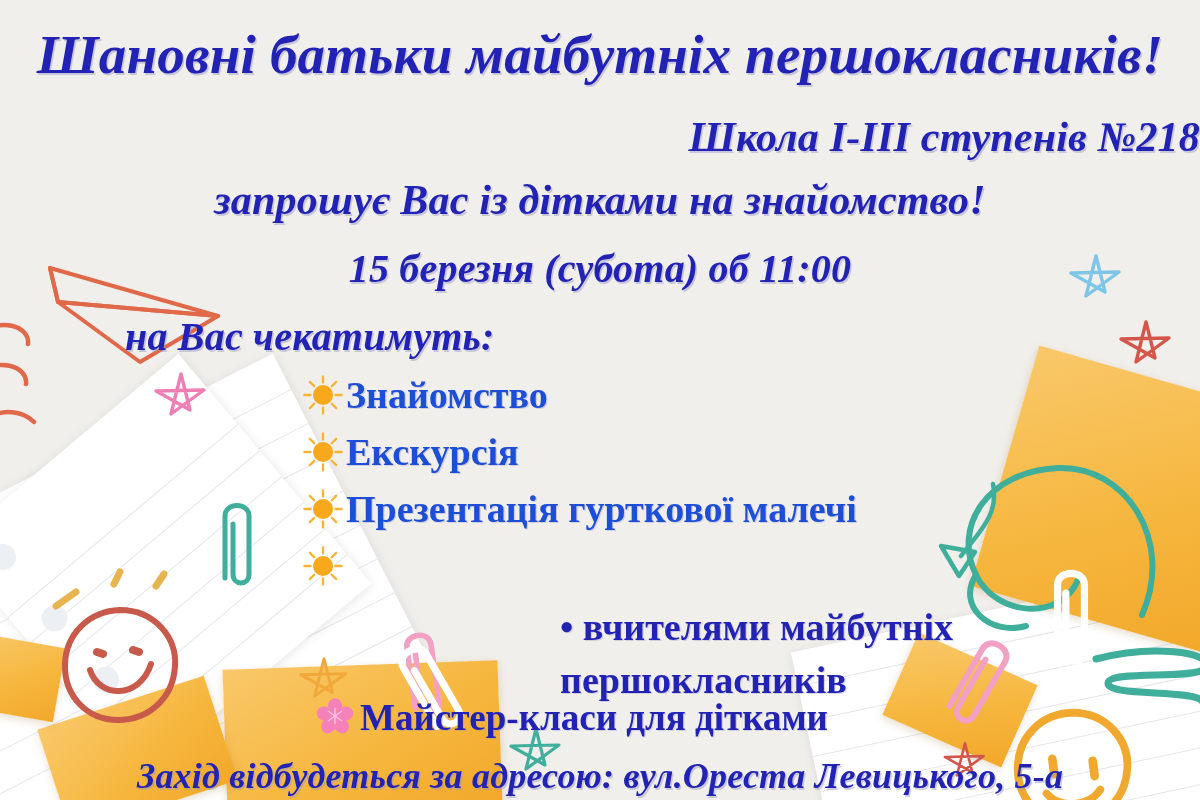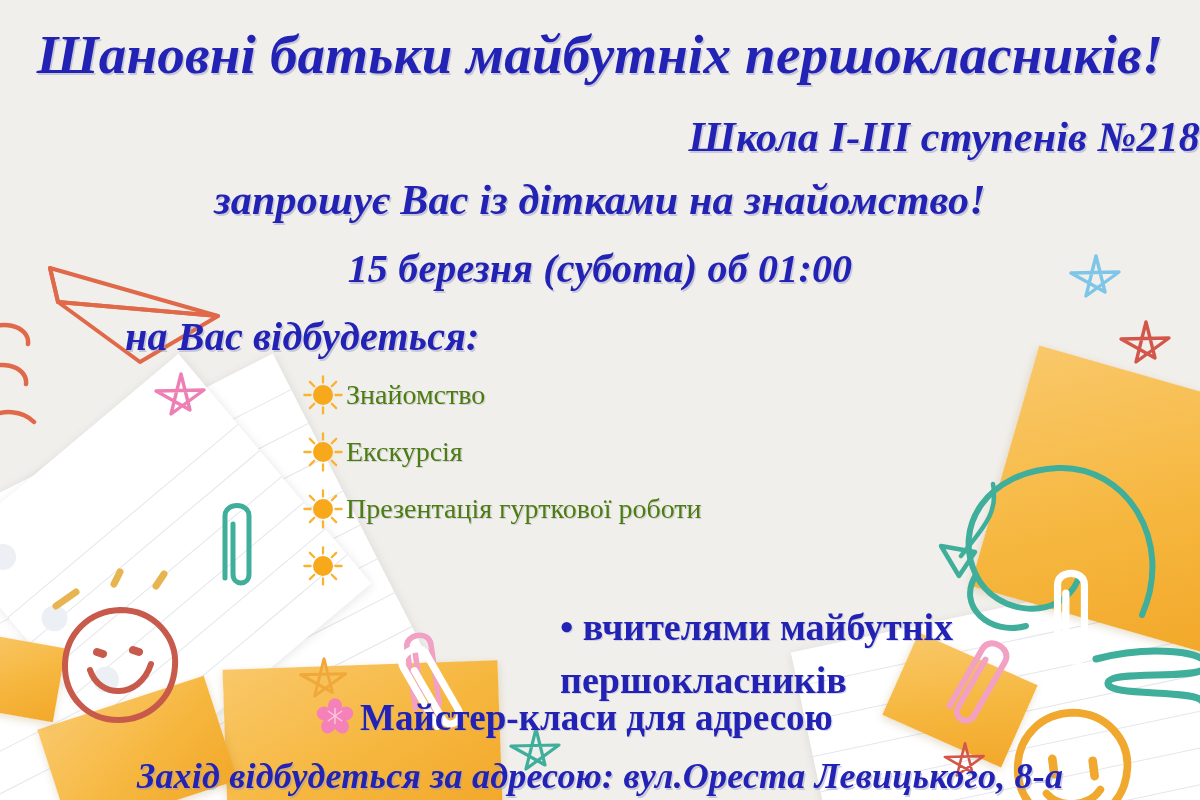--- a/index.html
+++ b/index.html
@@ -127,25 +127,25 @@
   }
   .bullet-row .bmark {
     flex: 0 0 auto;
     width: 46px;
     height: 46px;
     display: flex;
     align-items: center;
     justify-content: center;
   }
   .bullet-row .btxt {
-    font-size: 28px;
+    font-size: 38px;
     line-height: 46px;
-    font-weight: 400;
+    font-weight: 700;
     font-style: normal;
-    color: #4d7c0f;
+    color: #1d4ed8;
     white-space: nowrap;
     text-shadow: 1.2px 1.2px 0 rgba(150,150,190,0.35);
   }
   .subline {
     position: absolute;
     white-space: nowrap;
     font-size: 38px;
     line-height: 46px;
     font-weight: 700;
     color: #2222b4;
@@ -366,22 +366,22 @@
       <path d="M86 58 L88 74" stroke-width="9"></path>
       <path d="M38 92 C 52 108, 82 106, 94 88"></path>
     </svg>
   </div>
 
   <div id="content">
 
     <div class="line headline">Шановні батьки майбутніх першокласників!</div>
     <div class="line school">Школа I-III ступенів №218</div>
     <div class="line invite">запрошує Вас із дітками на знайомство!</div>
-    <div class="line datetime">15 березня (субота) об 01:00</div>
-    <div class="line awaits">на Вас відбудеться:</div>
+    <div class="line datetime">15 березня (субота) об 11:00</div>
+    <div class="line awaits">на Вас чекатимуть:</div>
 
     <div class="bullets">
 
       <div class="bullet-row">
         <span class="bmark">
           <svg class="sun" viewBox="0 0 44 44" fill="none">
             <circle cx="22" cy="22" r="10.5" fill="#f7a81b"></circle>
             <g stroke="#f8b331" stroke-width="2.4" stroke-linecap="round">
               <path d="M22 2.5 L22 9"></path>
                 <path d="M22 35 L22 41.5"></path>
@@ -425,21 +425,21 @@
                 <path d="M22 35 L22 41.5"></path>
               <path d="M2.5 22 L9 22"></path>
                 <path d="M35 22 L41.5 22"></path>
               <path d="M8.2 8.2 L12.8 12.8"></path>
                 <path d="M31.2 31.2 L35.8 35.8"></path>
               <path d="M35.8 8.2 L31.2 12.8"></path>
                 <path d="M12.8 31.2 L8.2 35.8"></path>
             </g>
           </svg>
         </span>
-        <span class="btxt">Презентація гурткової роботи</span>
+        <span class="btxt">Презентація гурткової малечі</span>
       </div>
 
       <div class="bullet-row">
         <span class="bmark">
           <svg class="sun" viewBox="0 0 44 44" fill="none">
             <circle cx="22" cy="22" r="10.5" fill="#f7a81b"></circle>
             <g stroke="#f8b331" stroke-width="2.4" stroke-linecap="round">
               <path d="M22 2.5 L22 9"></path>
                 <path d="M22 35 L22 41.5"></path>
               <path d="M2.5 22 L9 22"></path>
@@ -472,19 +472,19 @@
           <g stroke="#ffc6e2" stroke-width="1.5" stroke-linecap="round">
             <path d="M20 20 L20 12"></path>
               <path d="M20 20 L27 15"></path>
               <path d="M20 20 L27 25"></path>
             <path d="M20 20 L20 28"></path>
               <path d="M20 20 L13 25"></path>
               <path d="M20 20 L13 15"></path>
           </g>
         </svg>
       </span>
-      <span class="mtxt">Майстер-класи для адресою</span>
-    </div>
-
-    <div class="line address">Захід відбудеться за адресою: вул.Ореста Левицького, 8-а</div>
+      <span class="mtxt">Майстер-класи для дітками</span>
+    </div>
+
+    <div class="line address">Захід відбудеться за адресою: вул.Ореста Левицького, 5-а</div>
 
   </div>
 </div>
 
 </body></html>

